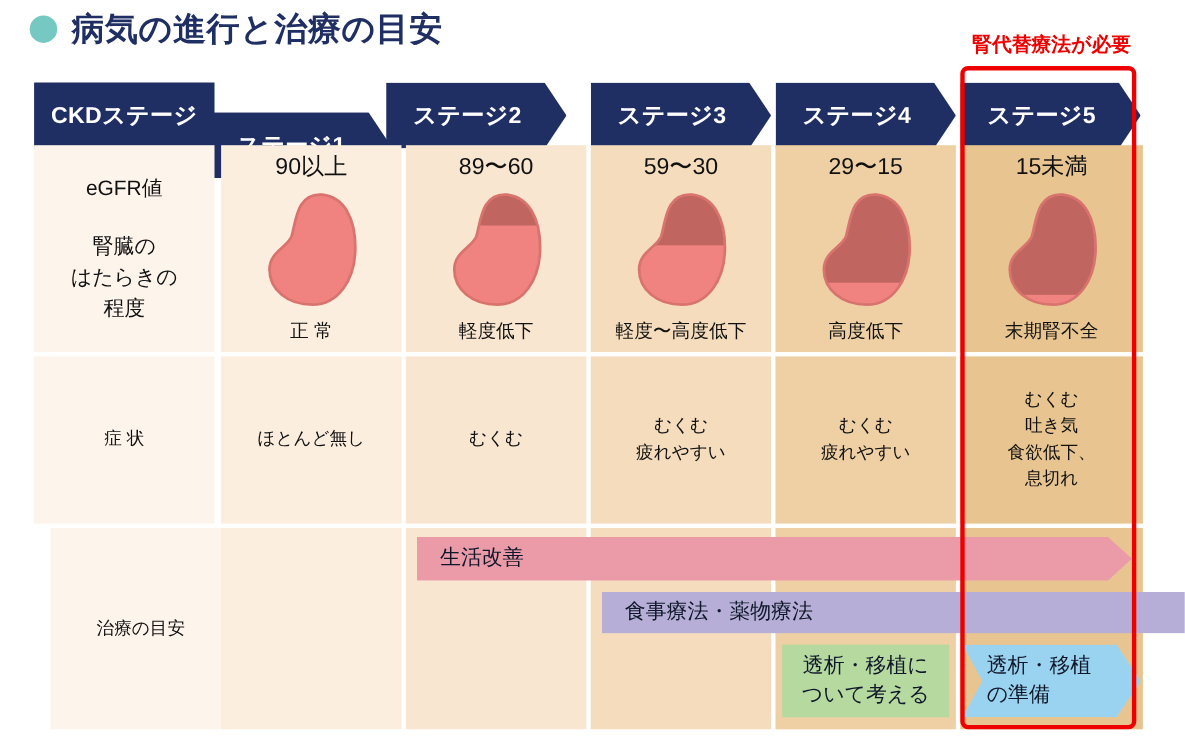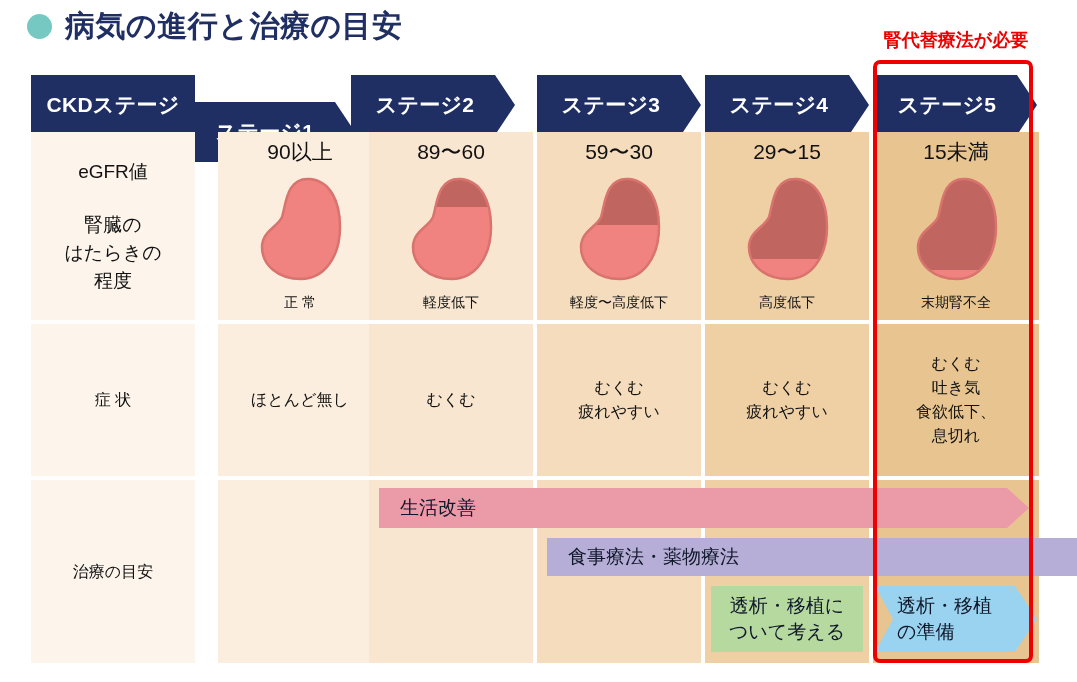--- a/index.html
+++ b/index.html
@@ -111,21 +111,21 @@
   }
   .r1 { top: 57px;  height: 188px; }
   .r2 { top: 249px; height: 152px; }
   .r3 { top: 405px; height: 183px; }
 
   .w-std  { width: 164px; }
   .w-last { width: 166px; }
 
   
   .bg0 { background: #fdf4ec; }
-  .bg1 { background: #fbeedf; margin-left: 17px; }
+  .bg1 { background: #fbeedf; }
   .bg2 { background: #f8e6d0; }
   .bg3 { background: #f4dcbc; }
   .bg4 { background: #eed0a4; }
   .bg5 { background: #e8c590; }
 
   
   .label-cell {
     display: flex;
     flex-direction: column;
     align-items: center;
@@ -146,21 +146,21 @@
     align-items: center;
     justify-content: space-between;
     padding: 9px 0 11px;
   }
   .egfr {
     font-size: 21px;
     color: #111;
     line-height: 1;
   }
   .sev {
-    font-size: 14px;
+    font-size: 17px;
     color: #111;
     line-height: 1;
     white-space: nowrap;
   }
   .kidney-wrap {
     width: 96px;
     height: 112px;
     position: relative;
   }
   .kidney-wrap svg { display: block; }
@@ -384,21 +384,21 @@
 
   <div class="cell r2 w-last bg5 sym-cell" style="left:842px">
     <div class="lines">
       <span>むくむ</span>
       <span>吐き気</span>
       <span>食欲低下、</span>
       <span>息切れ</span>
     </div>
   </div>
 
-  <div class="cell r3 w-std bg0 sym-cell" style="left:0px">
+  <div class="cell r3 w-std bg0 sym-cell" style="left:15px">
     <div class="lines">
       <span>治療の目安</span>
     </div>
   </div>
   <div class="cell r3 w-std bg1" style="left:170px"></div>
   <div class="cell r3 w-std bg2" style="left:338px"></div>
   <div class="cell r3 w-std bg3" style="left:506px"></div>
   <div class="cell r3 w-std bg4" style="left:674px"></div>
   <div class="cell r3 w-last bg5" style="left:842px"></div>
 

